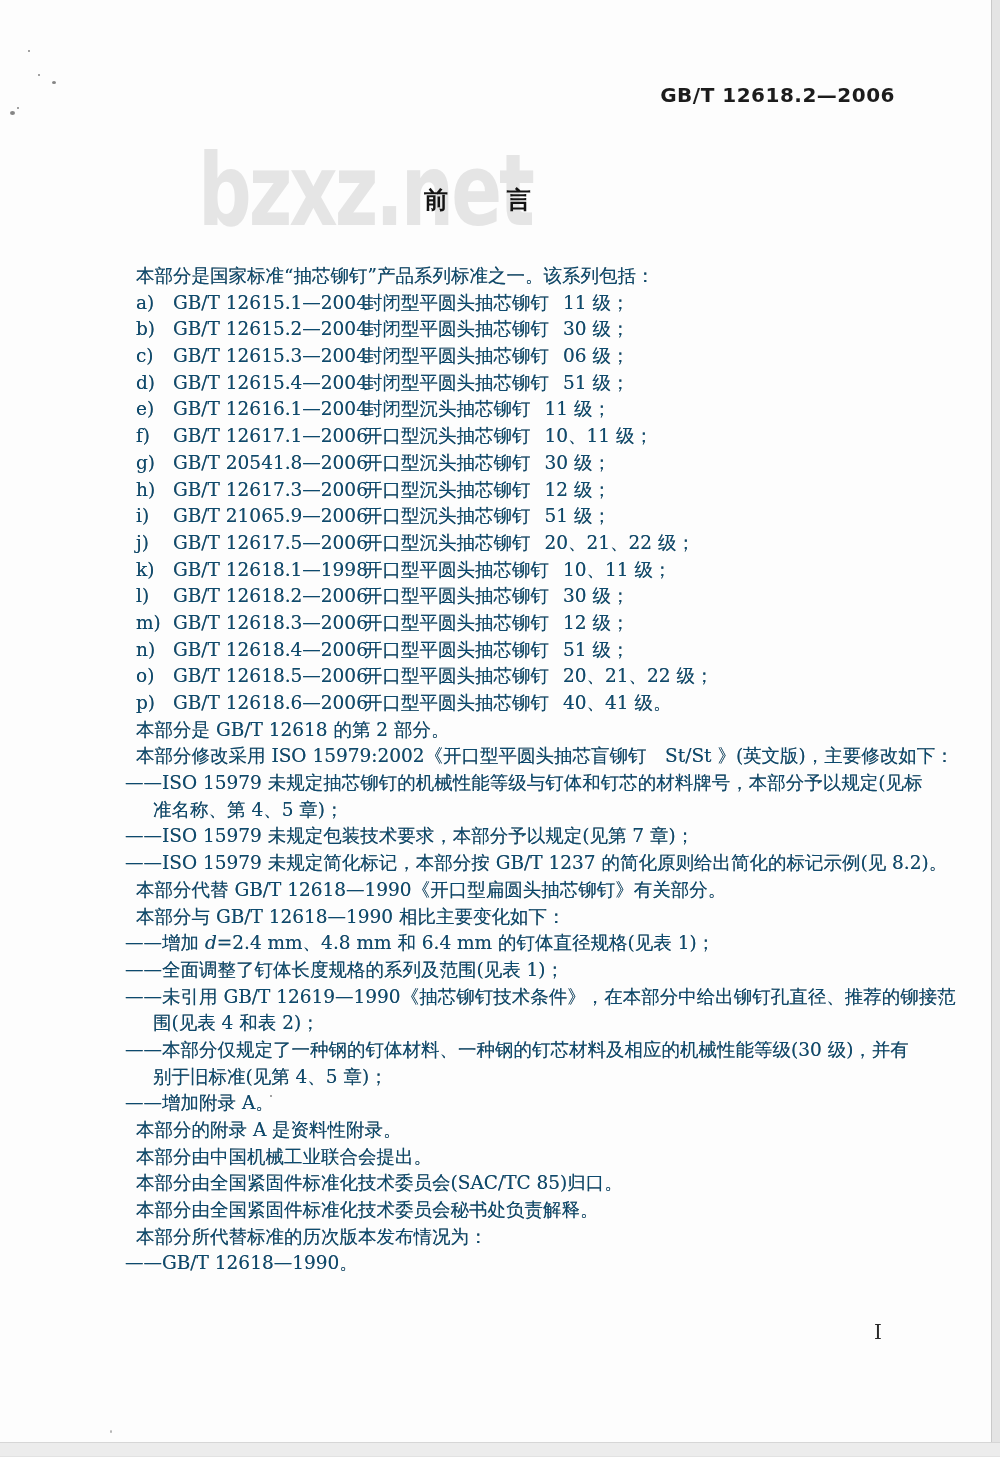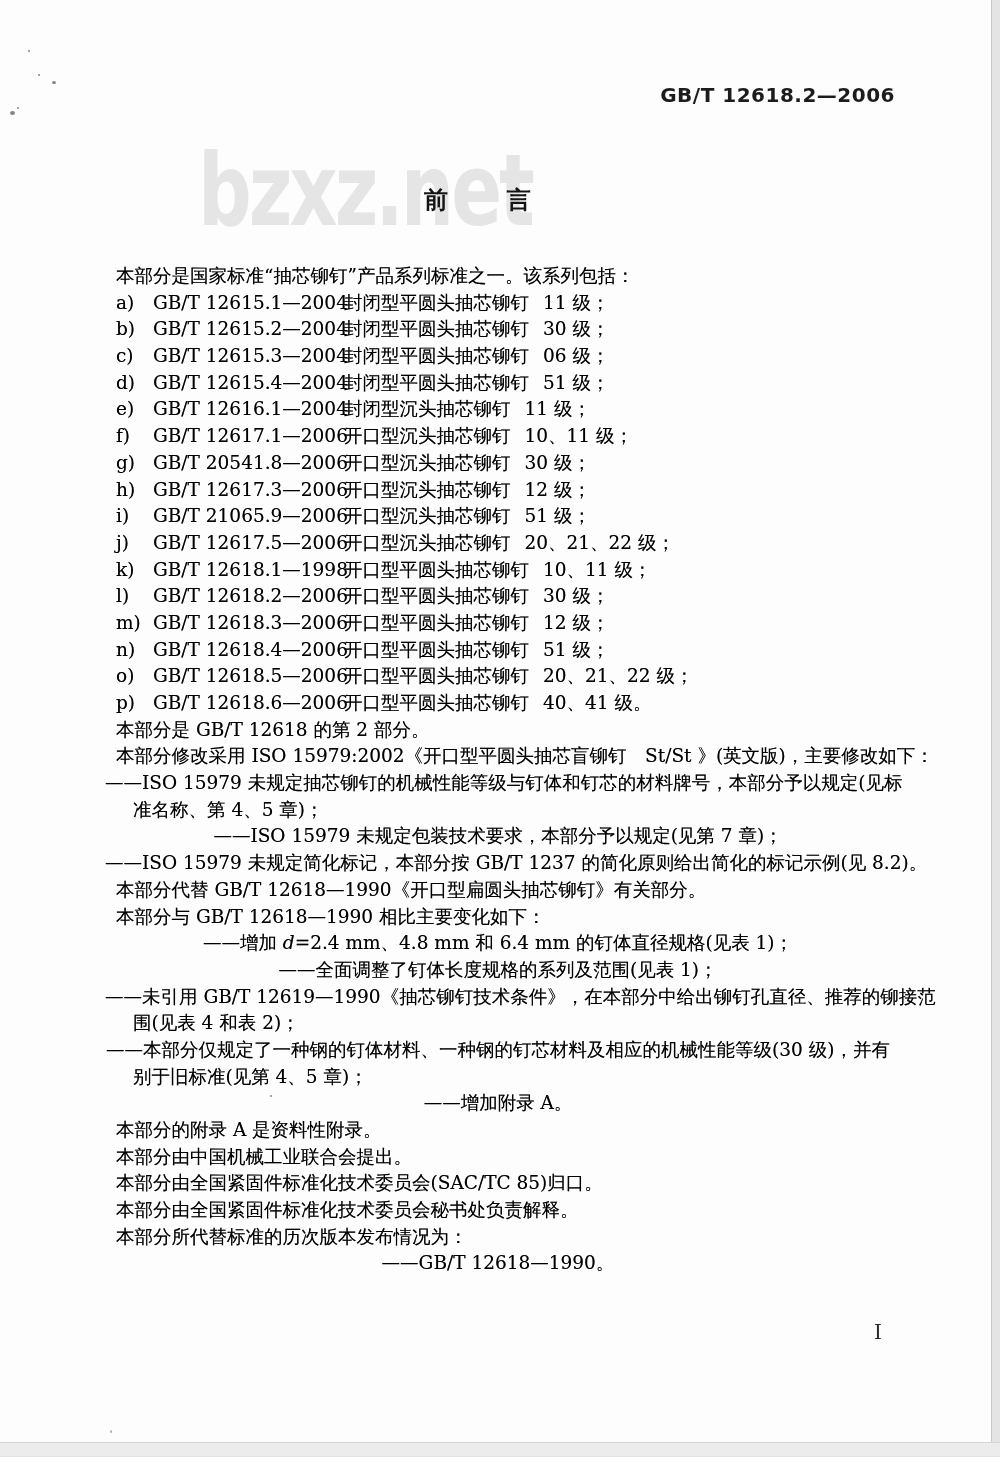--- a/index.html
+++ b/index.html
@@ -33,27 +33,27 @@
     transform:scaleX(0.75);transform-origin:left top;
     z-index:1;white-space:nowrap;
   }
   .doc-title{
     position:absolute;left:8px;top:184px;width:956px;text-align:center;
     font-family:"DejaVu Sans","Liberation Sans",sans-serif;
     font-weight:bold;font-size:24px;color:#141414;letter-spacing:0.72em;
     z-index:2;
   }
   .body-block{
-    position:absolute;left:116px;top:263px;width:775px;
-    font-size:18.5px;line-height:26.7px;color:#000000;
+    position:absolute;left:136px;top:263px;width:775px;
+    font-size:18.5px;line-height:26.7px;color:#0c4a6e;
     text-shadow:0 0 0.4px rgba(0,0,0,0.5);
     z-index:2;
   }
   .line{height:26.7px;white-space:nowrap;}
-  .line.dash{margin-left:-11px;text-align:center;}
+  .line.dash{margin-left:-11px;}
   .line.cont{padding-left:17px;}
   .row{display:flex;}
   .col-label{width:37px;flex:none;}
   .col-code{width:191px;flex:none;}
   .col-grade{margin-left:14px;}
   .var{font-style:italic;font-family:"DejaVu Serif","Liberation Serif",serif;}
   .page-number{
     position:absolute;left:868px;top:1320px;width:20px;text-align:center;
     font-size:20px;color:#2a2a2a;font-family:"DejaVu Serif","Liberation Serif",serif;
   }

